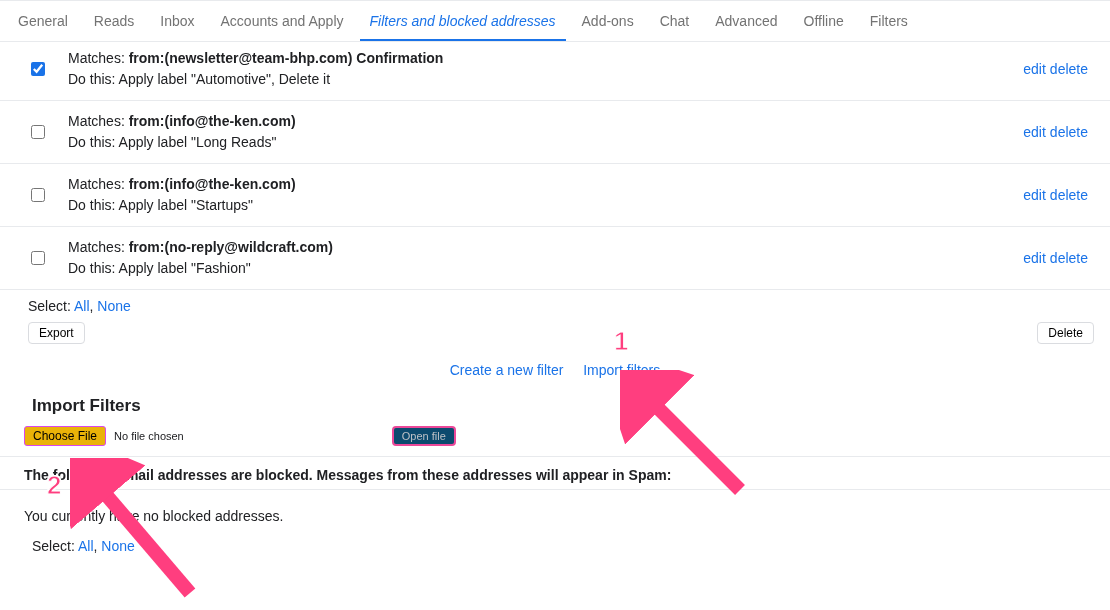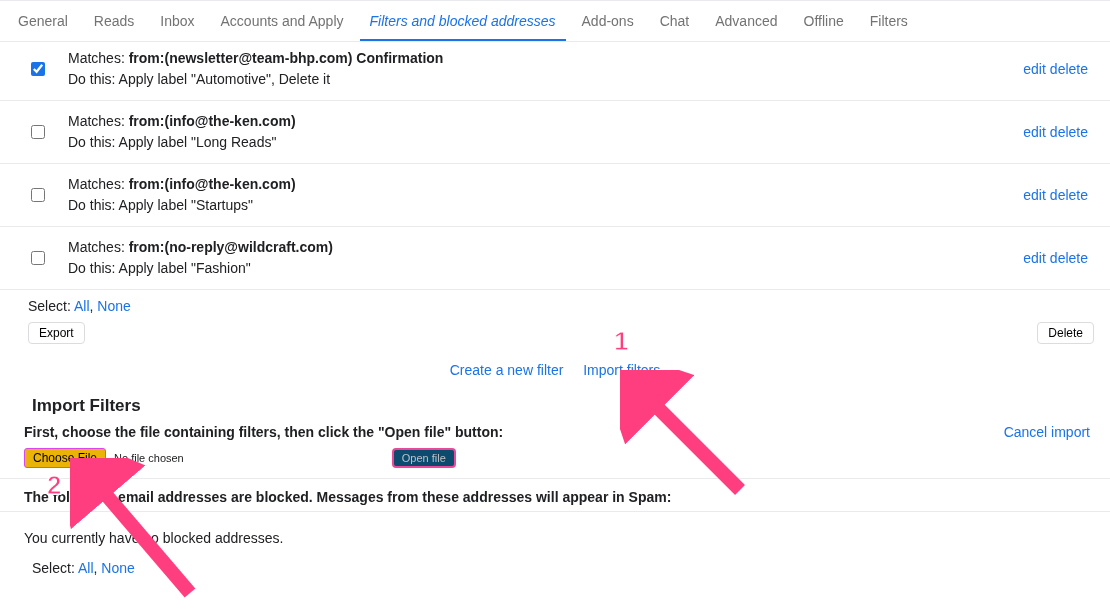--- a/index.html
+++ b/index.html
@@ -212,24 +212,20 @@
     <button class="btn">Delete</button>
   </div>
 
   <div class="center-links">
     <span class="link">Create a new filter</span>
     <span class="link">Import filters</span>
   </div>
 
   <div class="import-header">Import Filters</div>
 
-  <div class="import-row">
-    <div class="import-instr">First, choose the file containing filters, then click the "Open file" button:</div>
-    <div class="link">Cancel import</div>
-  </div>
 
   <div class="file-row">
     <button class="file-btn">Choose File</button>
     <span class="no-file">No file chosen</span>
     <button class="open-file-btn">Open file</button>
   </div>
 
   <div class="blocked-header">The following email addresses are blocked. Messages from these addresses will appear in Spam:</div>
   <div class="blocked-msg">You currently have no blocked addresses.</div>
 

